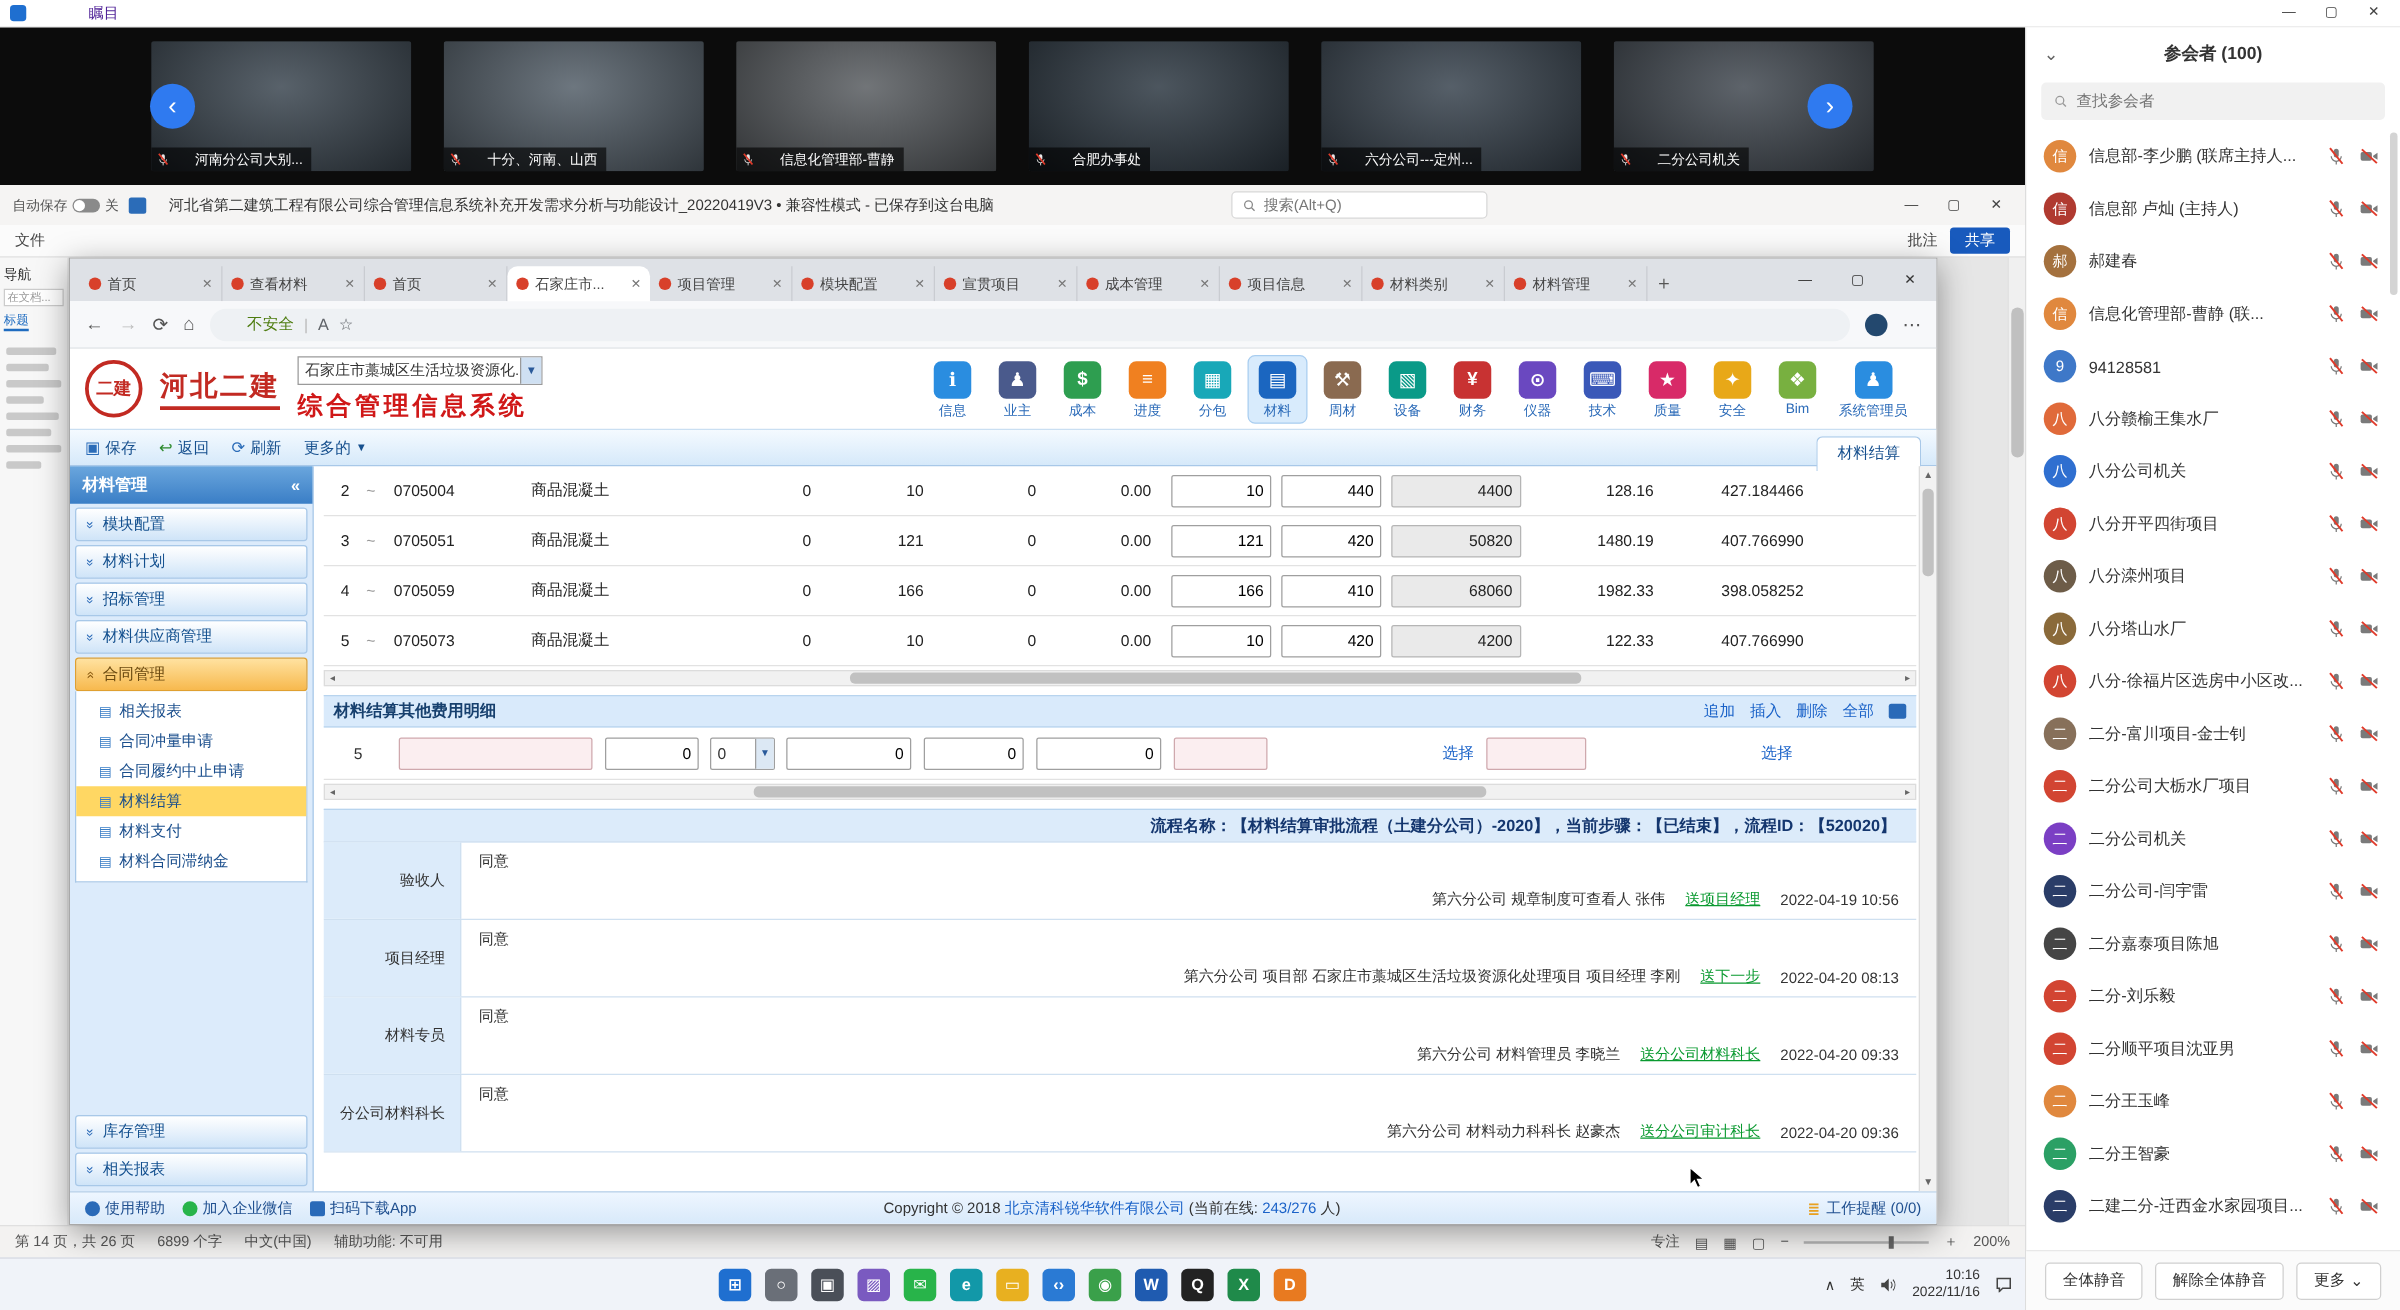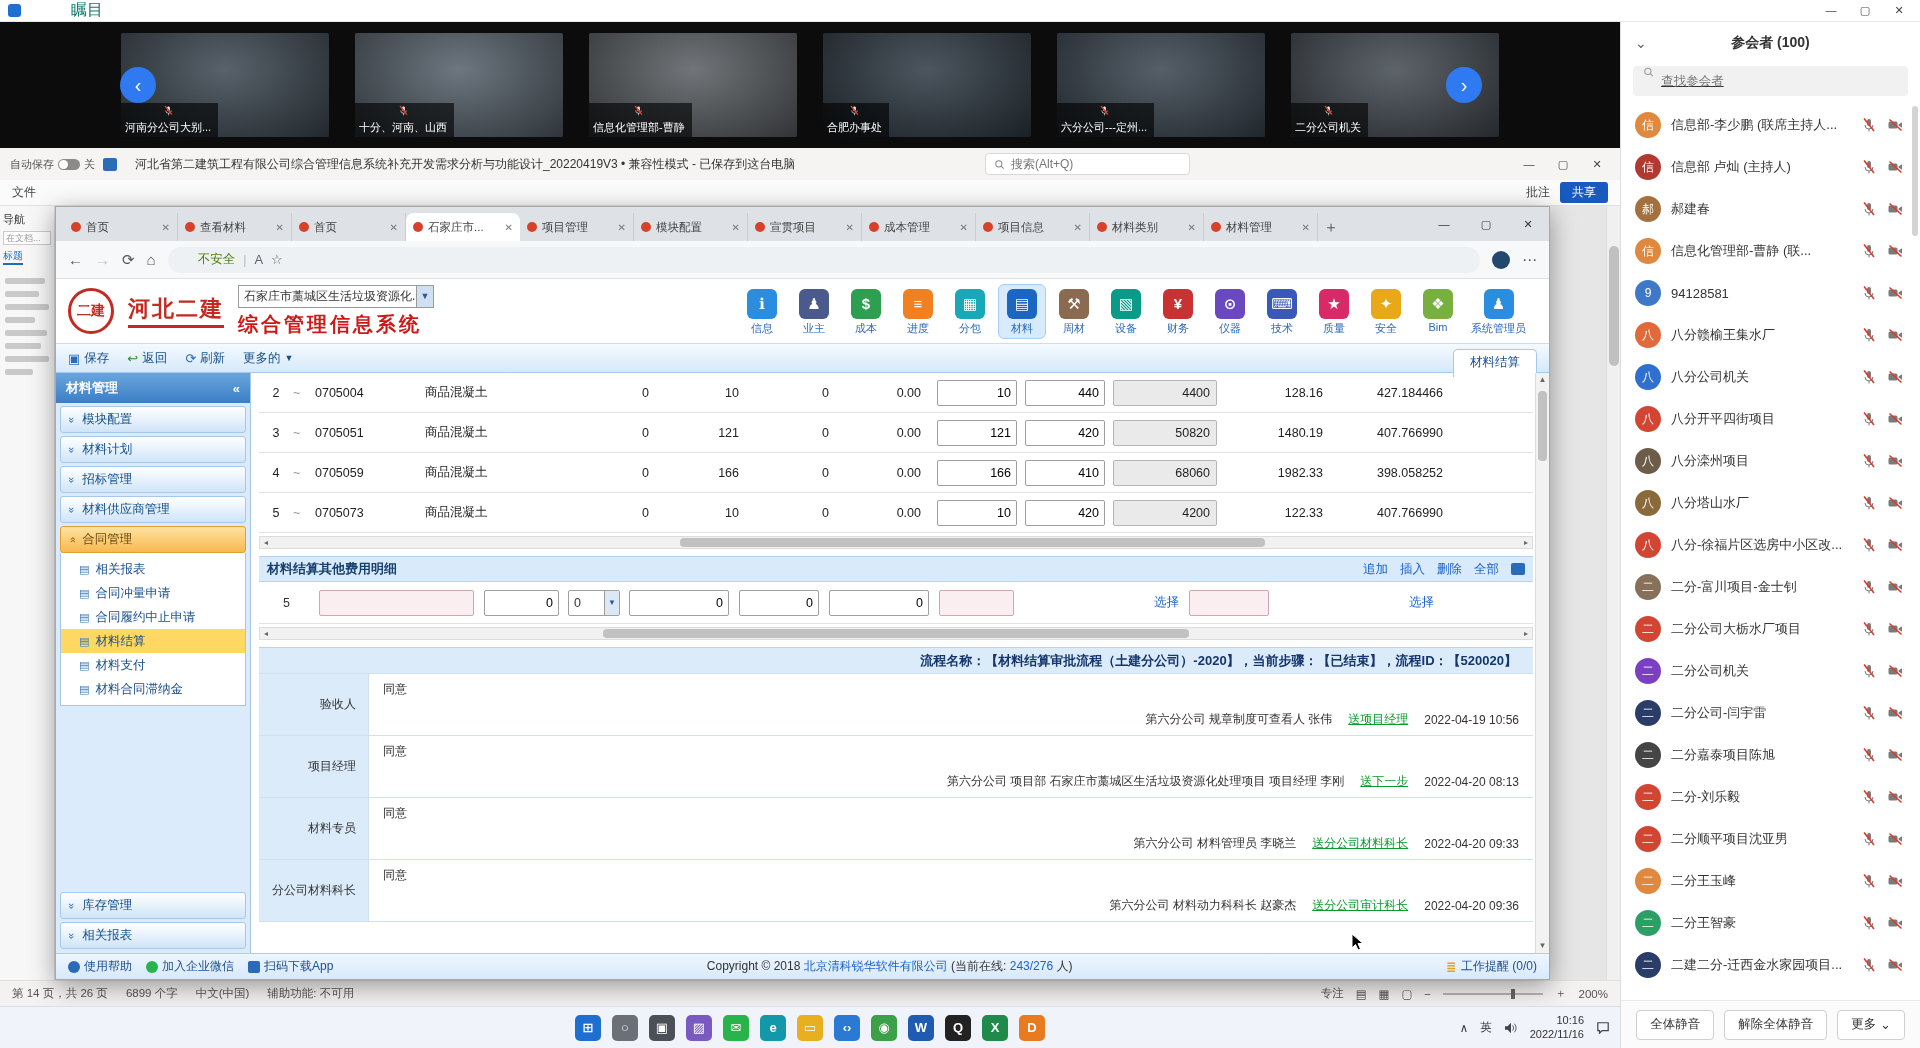--- a/index.html
+++ b/index.html
@@ -3,35 +3,35 @@
 <meta charset="utf-8">
 <style>
   * { box-sizing: border-box; margin:0; padding:0; }
   html,body { width:1920px; height:1048px; overflow:hidden; }
   body { font-family:"Liberation Sans","DejaVu Sans",sans-serif; background:#000; font-size:12px; color:#333; }
   .app { width:1920px; height:1048px; background:#fff; display:flex; flex-direction:column; }
 
   
   .mtitle { height:22px; background:#fff; border-bottom:1px solid #e8e8e8; display:flex; align-items:center; padding:0 4px 0 8px; flex:none; }
   .mtitle .logo { width:13px; height:13px; border-radius:3px; background:#1f6fd0; margin-right:5px; }
-  .mtitle .ttl { font-size:16px; color:#0f766e;padding-left:45px; }
+  .mtitle .ttl { font-size:12px; color:#4c1d95;padding-left:45px; }
   .wctrl { margin-left:auto; display:flex; }
   .wctrl span { width:34px; text-align:center; font-size:11px; color:#444; line-height:21px; cursor:pointer; }
 
   .main { flex:1; display:flex; min-height:0; }
   .left-col { width:1620px; display:flex; flex-direction:column; min-height:0; }
 
   
   .vstrip { height:126px; background:#0c0c0c; position:relative; display:flex; align-items:center; justify-content:center; gap:26px; flex:none; }
   .varrow { position:absolute; top:45px; width:36px; height:36px; border-radius:50%; background:#2f7af0; color:#fff; border:none; font-size:20px; line-height:34px; text-align:center; cursor:pointer; z-index:3; }
   .varrow.l { left:120px; } .varrow.r { right:138px; }
   .tile { width:208px; height:104px; position:relative; border-radius:2px; overflow:hidden; flex:none; }
   .tile-bg { position:absolute; inset:0; }
   .tile-shade { position:absolute; inset:0; background:radial-gradient(ellipse at 50% 35%, rgba(255,255,255,.14), rgba(0,0,0,.45)); }
-  .tile-label { position:absolute; left:0; bottom:0; display:flex; align-items:center; gap:4px; background:rgba(0,0,0,.62); color:#fff; font-size:11px; padding:2px 7px 2px 4px; max-width:100%; white-space:nowrap; overflow:hidden;flex-direction:column; }
+  .tile-label { position:absolute; left:0; bottom:0; display:flex; align-items:center; gap:20px; background:rgba(0,0,0,.62); color:#fff; font-size:11px; padding:2px 7px 2px 4px; max-width:100%; white-space:nowrap; overflow:hidden; }
 
   
   .share { flex:1; position:relative; background:#9aa0a6; min-height:0; }
   .word { position:absolute; inset:0; display:flex; flex-direction:column; }
   .word-titlebar { height:32px; background:#f5f4f3; display:flex; align-items:center; gap:8px; padding:0 6px 0 10px; font-size:12px; color:#444; position:relative; flex:none; }
   .autosave { display:flex; align-items:center; gap:4px; font-size:11px; color:#555; }
   .toggle { width:22px; height:11px; background:#8a8a8a; border-radius:6px; position:relative; }
   .toggle::after { content:""; position:absolute; left:1px; top:1px; width:9px; height:9px; background:#fff; border-radius:50%; }
   .savedisk { width:14px; height:13px; background:#2b6cb8; border-radius:2px; }
   .word-title-text { margin-left:10px; color:#333; white-space:nowrap; overflow:hidden; max-width:760px; }
@@ -169,21 +169,21 @@
   .taskbar { height:42px; background:#f0f3f9; border-top:1px solid #d8dce4; display:flex; align-items:center; position:relative; flex:none; }
   .tb-apps { margin:0 auto; display:flex; gap:11px; }
   .tb-app { width:26px; height:26px; border-radius:5px; display:flex; align-items:center; justify-content:center; color:#fff; font-size:13px; font-weight:bold; cursor:pointer; }
   .tb-tray { position:absolute; right:10px; display:flex; align-items:center; gap:12px; font-size:11.5px; color:#333; }
   .timeblock { text-align:right; font-size:11px; line-height:1.25; cursor:default; }
 
   
   .rpanel { width:300px; background:#fff; border-left:1px solid #ddd; display:flex; flex-direction:column; min-height:0; }
   .rp-header { height:42px; position:relative; display:flex; align-items:center; justify-content:center; font-size:14px; font-weight:bold; color:#333; flex:none; }
   .rp-header .chev { position:absolute; left:14px; font-weight:normal; color:#666; cursor:pointer; }
-  .rp-search { margin:2px 12px 8px; height:30px; background:#f1f1f1; border-radius:4px; display:flex; gap:7px; padding:0 10px; flex:none;text-decoration:underline; }
+  .rp-search { margin:2px 12px 8px; height:30px; background:#f1f1f1; border-radius:4px; display:flex; align-items:center; gap:7px; padding:0 10px; flex:none; }
   .rp-search input { border:none; background:transparent; outline:none; font-size:12.5px; color:#333; width:100%; font-family:inherit; }
   .rp-list { flex:1; overflow:hidden; position:relative; }
   .rp-row { height:42px; display:flex; align-items:center; gap:10px; padding:0 16px 0 14px; cursor:pointer; }
   .rp-avatar { width:26px; height:26px; border-radius:50%; color:#fff; font-size:12px; display:flex; align-items:center; justify-content:center; flex:none; }
   .rp-name { flex:1; font-size:13px; color:#333; white-space:nowrap; overflow:hidden; text-overflow:ellipsis; }
   .rp-icons { display:flex; gap:10px; flex:none; }
   .rp-scroll { position:absolute; right:2px; top:2px; width:6px; height:130px; background:#d4d4d4; border-radius:3px; }
   .rp-footer { height:48px; border-top:1px solid #e8e8e8; background:#fbfbfb; display:flex; align-items:center; justify-content:center; gap:10px; flex:none; }
   .rp-btn { height:30px; padding:0 13px; background:#fff; border:1px solid #d0d0d0; border-radius:4px; font-size:12.5px; color:#333; display:flex; align-items:center; gap:4px; cursor:pointer; }
 </style>

